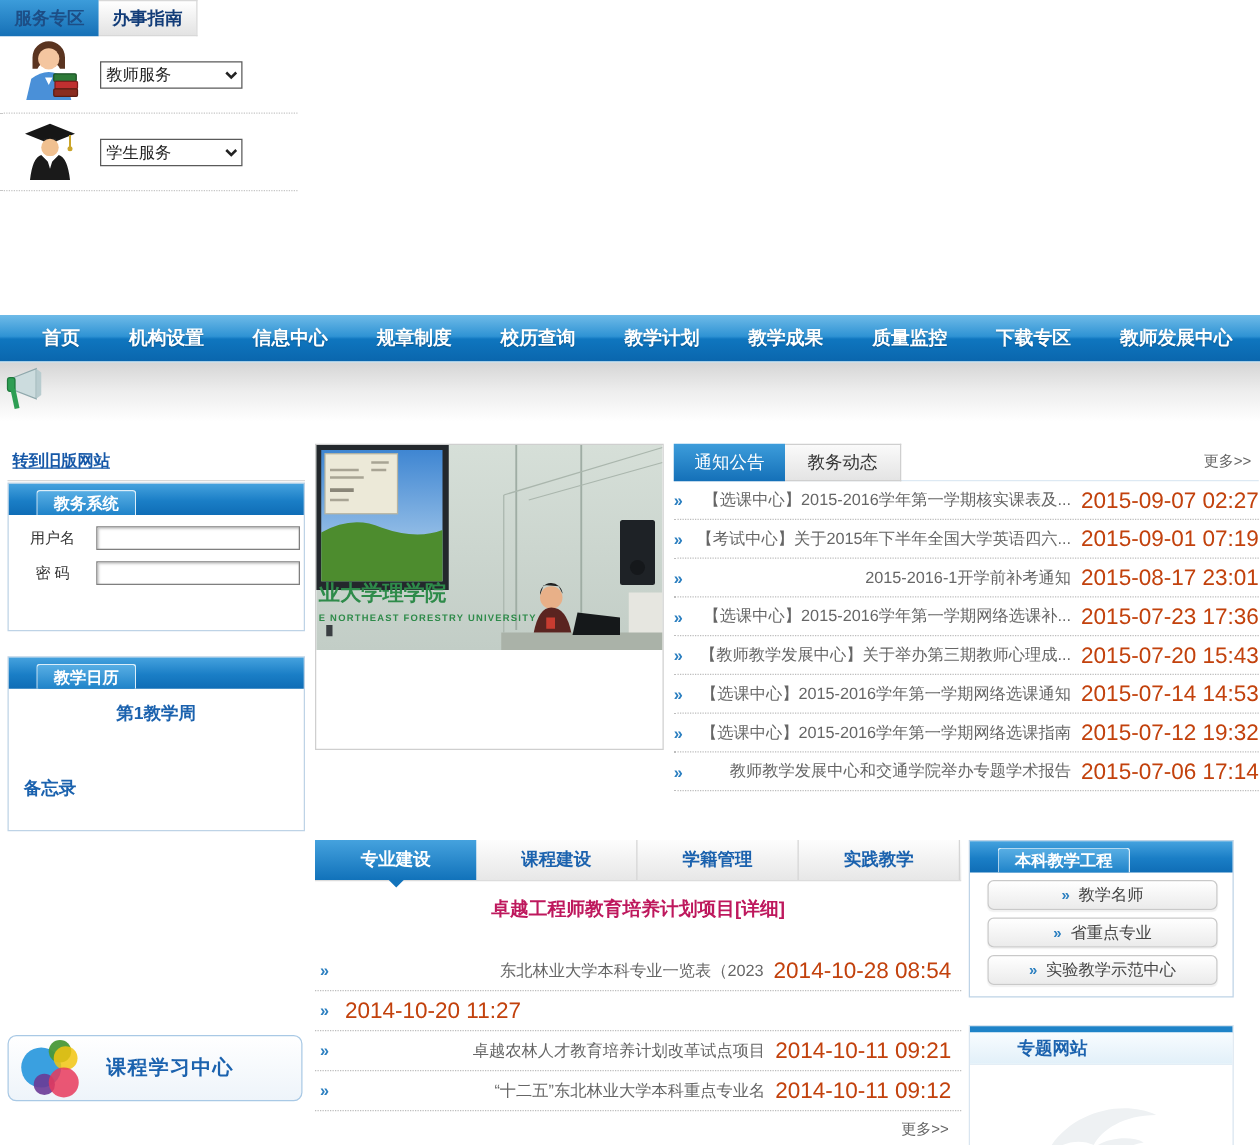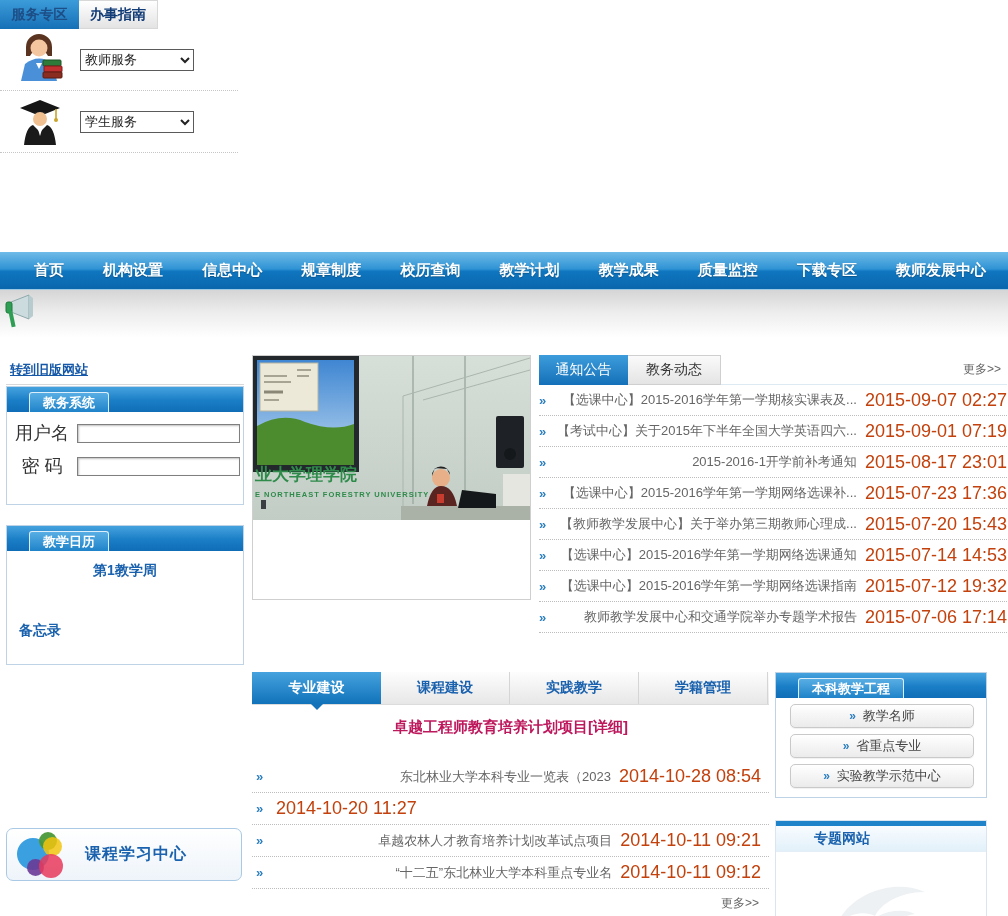--- a/index.html
+++ b/index.html
@@ -32,21 +32,21 @@
     border:1px solid #dceef9; border-bottom:none; border-radius:3px 3px 0 0;
     color:#fff; font-size:13px; font-weight:bold; padding:3px 13px 3px 13px; line-height:1; }
 
   
   .oldlink-box { position:absolute; left:6px; top:355px; width:238px; height:30px;
     border-bottom:1px solid #d8d8d8; padding:5px 0 0 4px; background:#fff; }
   .oldlink-box a { color:#1658a8; font-size:13px; font-weight:bold; text-decoration:underline; cursor:pointer; }
 
   .login-box { left:6px; top:386px; width:238px; height:119px; }
   .form-row { display:flex; align-items:center; margin:9px 3px 0 0; }
-  .form-row label { width:100px; text-align:center; font-size:18px; color:#333; }
+  .form-row label { width:100px; text-align:center; font-size:12px; color:#333; }
   .form-row input { flex:1; height:19px; border:1px solid #7f7f7f; background:#fff;
     box-shadow:inset 1px 1px 2px rgba(0,0,0,.25); outline:none; font-size:12px; padding:0 3px; }
 
   .calendar-box { left:6px; top:525px; width:238px; height:140px; }
   .week-label { margin-top:11px; text-align:center; color:#1b62ae; font-size:14px; font-weight:bold; }
   .memo-label { margin-top:42px; padding-left:12px; color:#1b62ae; font-size:14px; font-weight:bold; }
 
   .service-box { left:6px; top:670px; width:238px; height:156px; border:none; background:#fff; }
   .svc-tabs { display:flex; height:29px; }
   .svc-tab { width:79px; display:flex; align-items:center; justify-content:center;
@@ -328,22 +328,22 @@
           <span class="news-title">教师教学发展中心和交通学院举办专题学术报告</span>
           <span class="news-date">2015-07-06 17:14</span>
         </div>
       </div>
   </div>
 
   <div class="sections">
     <div class="stabs">
       <div class="stab active">专业建设</div>
       <div class="stab">课程建设</div>
+      <div class="stab">学籍管理</div>
       <div class="stab">实践教学</div>
-      <div class="stab">学籍管理</div>
     </div>
     <div class="headline">卓越工程师教育培养计划项目[详细]</div>
     <div class="list">
 
         <div class="news-row">
           <span class="bullet">»</span>
           <span class="news-title">东北林业大学本科专业一览表（2023</span>
           <span class="news-date">2014-10-28 08:54</span>
         </div>
 

